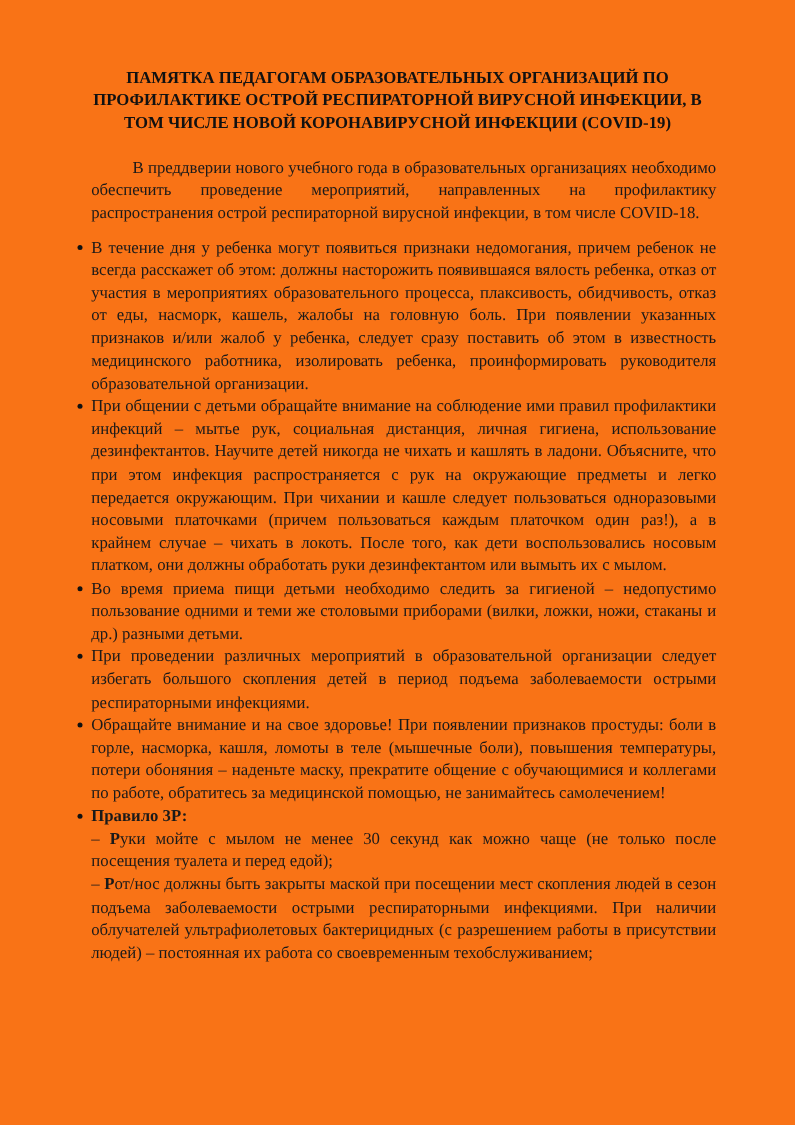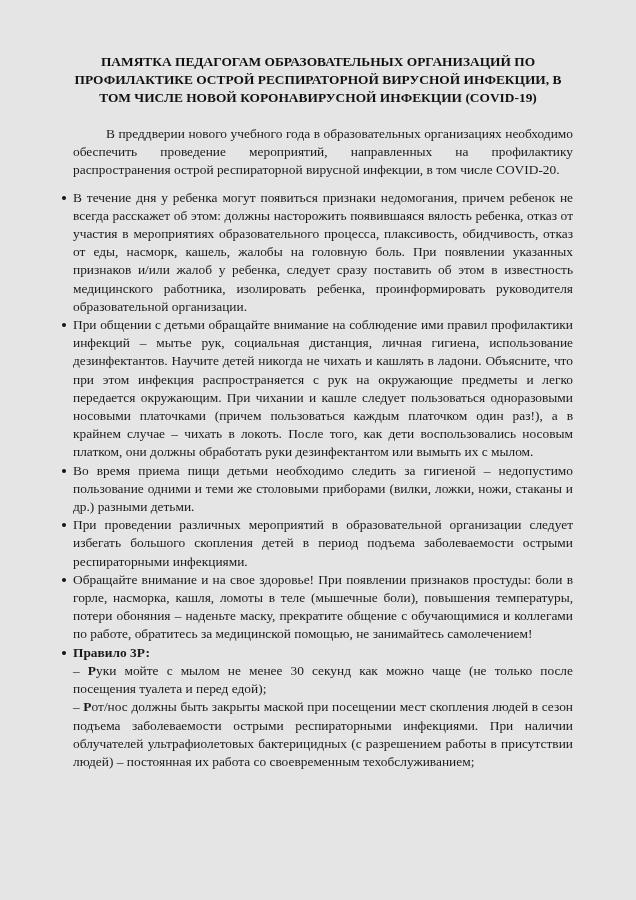--- a/index.html
+++ b/index.html
@@ -1,19 +1,19 @@
 <!DOCTYPE html>
 <html><head>
 <meta charset="utf-8">
 <style>
   html, body { margin: 0; padding: 0; background: #ffffff; }
   body { width: 636px; height: 900px; overflow: hidden; position: relative; }
   .page {
     position: absolute; left: 0; top: 0; width: 636px; height: 900px;
-    background: #e5e5e5; color: #1a1a1a;
+    background: #f97316; color: #1a1a1a;
     font-family: "Liberation Serif", "DejaVu Serif", serif;
   }
   .title {
     position: absolute; left: 60px; top: 53px; width: 516px;
     text-align: center; font-weight: bold; font-size: 13.4px; line-height: 18px;
     color: #111;
   }
   .body {
     position: absolute; left: 73px; top: 125px; width: 500px;
     font-size: 13.4px; line-height: 18.2px; text-align: justify;
@@ -28,21 +28,21 @@
   .bold { font-weight: bold; }
   .rule-line { margin: 0; text-align: justify; font-family: Liberation Serif, serif; }
 </style>
 </head>
 <body>
 
 <div class="page">
   <div class="title">ПАМЯТКА ПЕДАГОГАМ ОБРАЗОВАТЕЛЬНЫХ ОРГАНИЗАЦИЙ ПО ПРОФИЛАКТИКЕ ОСТРОЙ РЕСПИРАТОРНОЙ ВИРУСНОЙ ИНФЕКЦИИ, В ТОМ ЧИСЛЕ НОВОЙ КОРОНАВИРУСНОЙ ИНФЕКЦИИ (COVID-19)</div>
 
   <div class="body">
-    <p class="intro">В преддверии нового учебного года в образовательных организациях необходимо обеспечить проведение мероприятий, направленных на профилактику распространения острой респираторной вирусной инфекции, в том числе COVID-20.</p>
+    <p class="intro">В преддверии нового учебного года в образовательных организациях необходимо обеспечить проведение мероприятий, направленных на профилактику распространения острой респираторной вирусной инфекции, в том числе COVID-18.</p>
 
     <ul class="bullets">
       <li><span class="bullet-dot"></span><span>В течение дня у ребенка могут появиться признаки недомогания, причем ребенок не всегда расскажет об этом: должны насторожить появившаяся вялость ребенка, отказ от участия в мероприятиях образовательного процесса, плаксивость, обидчивость, отказ от еды, насморк, кашель, жалобы на головную боль. При появлении указанных признаков и/или жалоб у ребенка, следует сразу поставить об этом в известность медицинского работника, изолировать ребенка, проинформировать руководителя образовательной организации.</span></li>
       <li><span class="bullet-dot"></span><span>При общении с детьми обращайте внимание на соблюдение ими правил профилактики инфекций – мытье рук, социальная дистанция, личная гигиена, использование дезинфектантов. Научите детей никогда не чихать и кашлять в ладони. Объясните, что при этом инфекция распространяется с рук на окружающие предметы и легко передается окружающим. При чихании и кашле следует пользоваться одноразовыми носовыми платочками (причем пользоваться каждым платочком один раз!), а в крайнем случае – чихать в локоть. После того, как дети воспользовались носовым платком, они должны обработать руки дезинфектантом или вымыть их с мылом.</span></li>
       <li><span class="bullet-dot"></span><span>Во время приема пищи детьми необходимо следить за гигиеной – недопустимо пользование одними и теми же столовыми приборами (вилки, ложки, ножи, стаканы и др.) разными детьми.</span></li>
       <li><span class="bullet-dot"></span><span>При проведении различных мероприятий в образовательной организации следует избегать большого скопления детей в период подъема заболеваемости острыми респираторными инфекциями.</span></li>
       <li><span class="bullet-dot"></span><span>Обращайте внимание и на свое здоровье! При появлении признаков простуды: боли в горле, насморка, кашля, ломоты в теле (мышечные боли), повышения температуры, потери обоняния – наденьте маску, прекратите общение с обучающимися и коллегами по работе, обратитесь за медицинской помощью, не занимайтесь самолечением!</span></li>
       <li>
         <span class="bullet-dot"></span>
         <div class="bold">Правило 3Р:</div>

